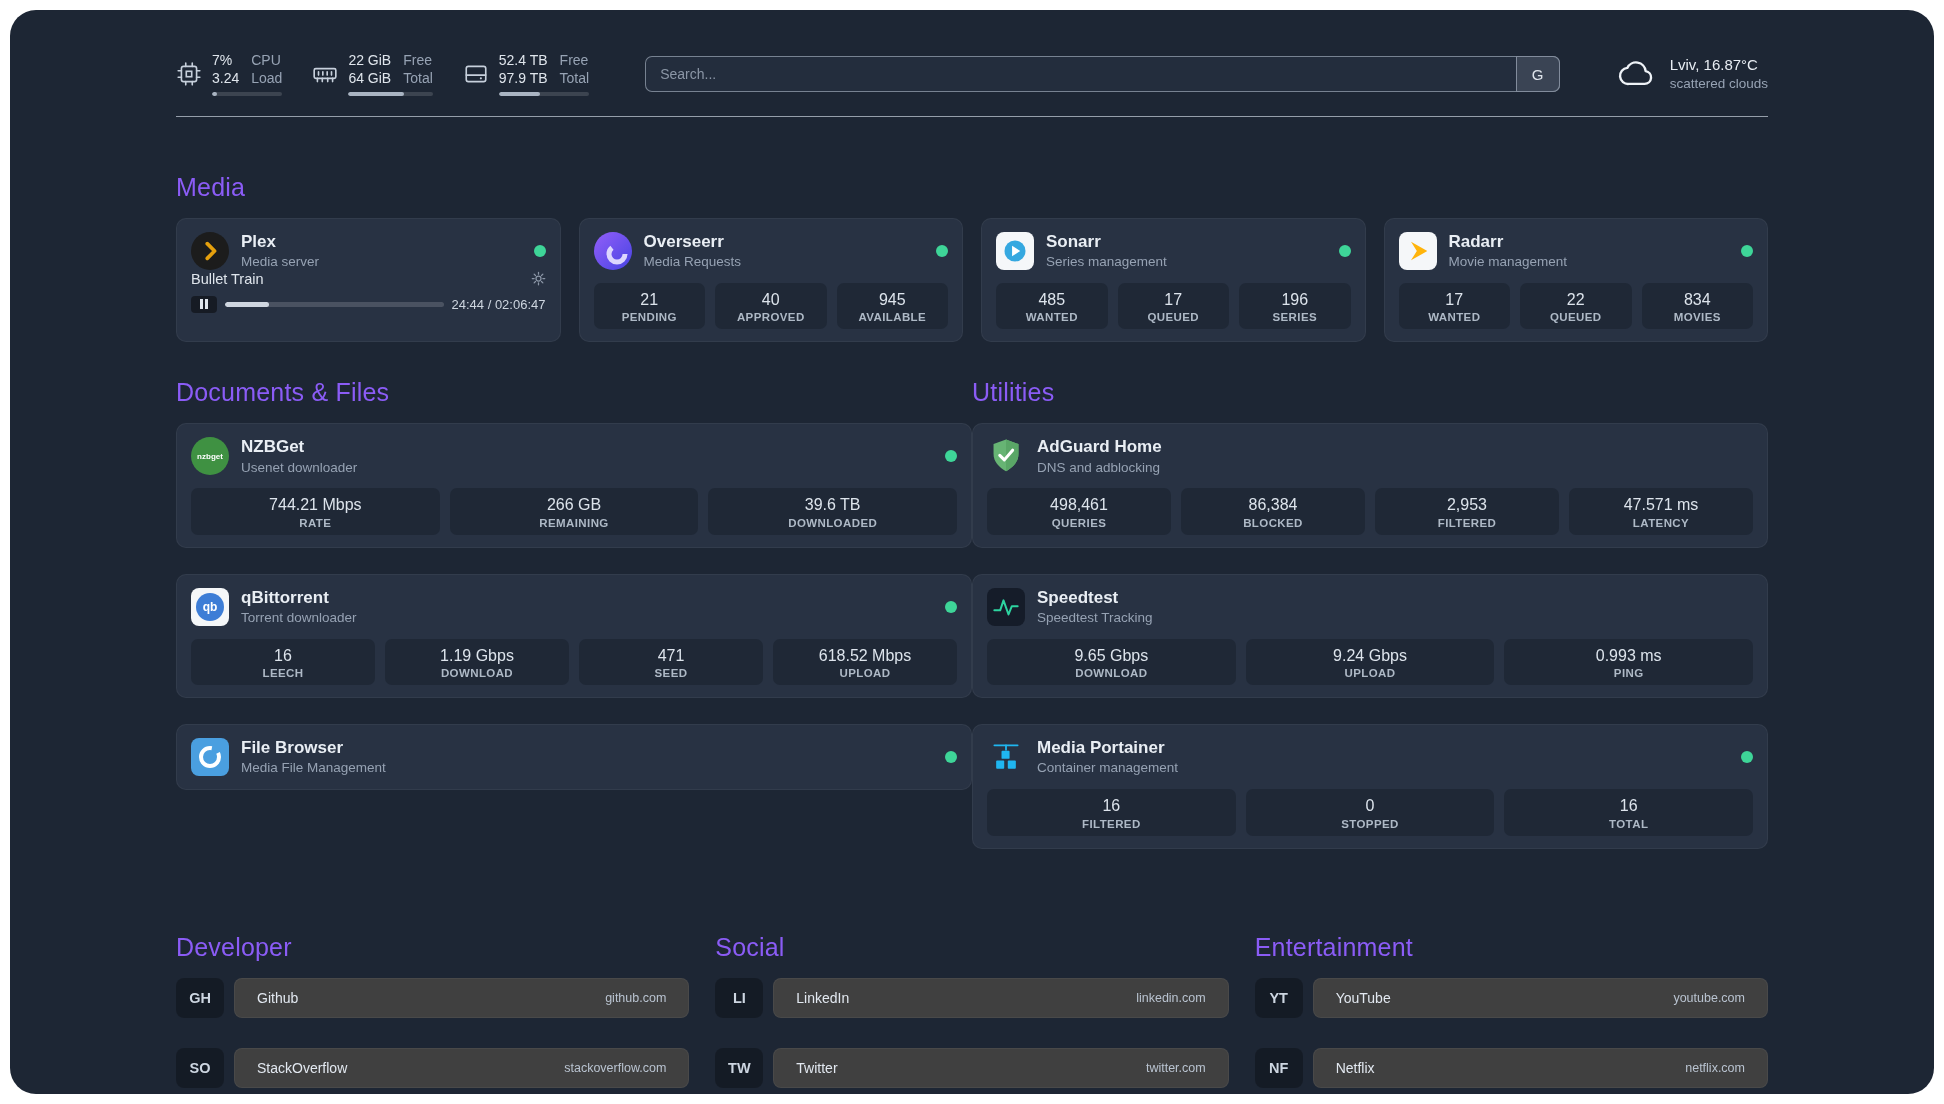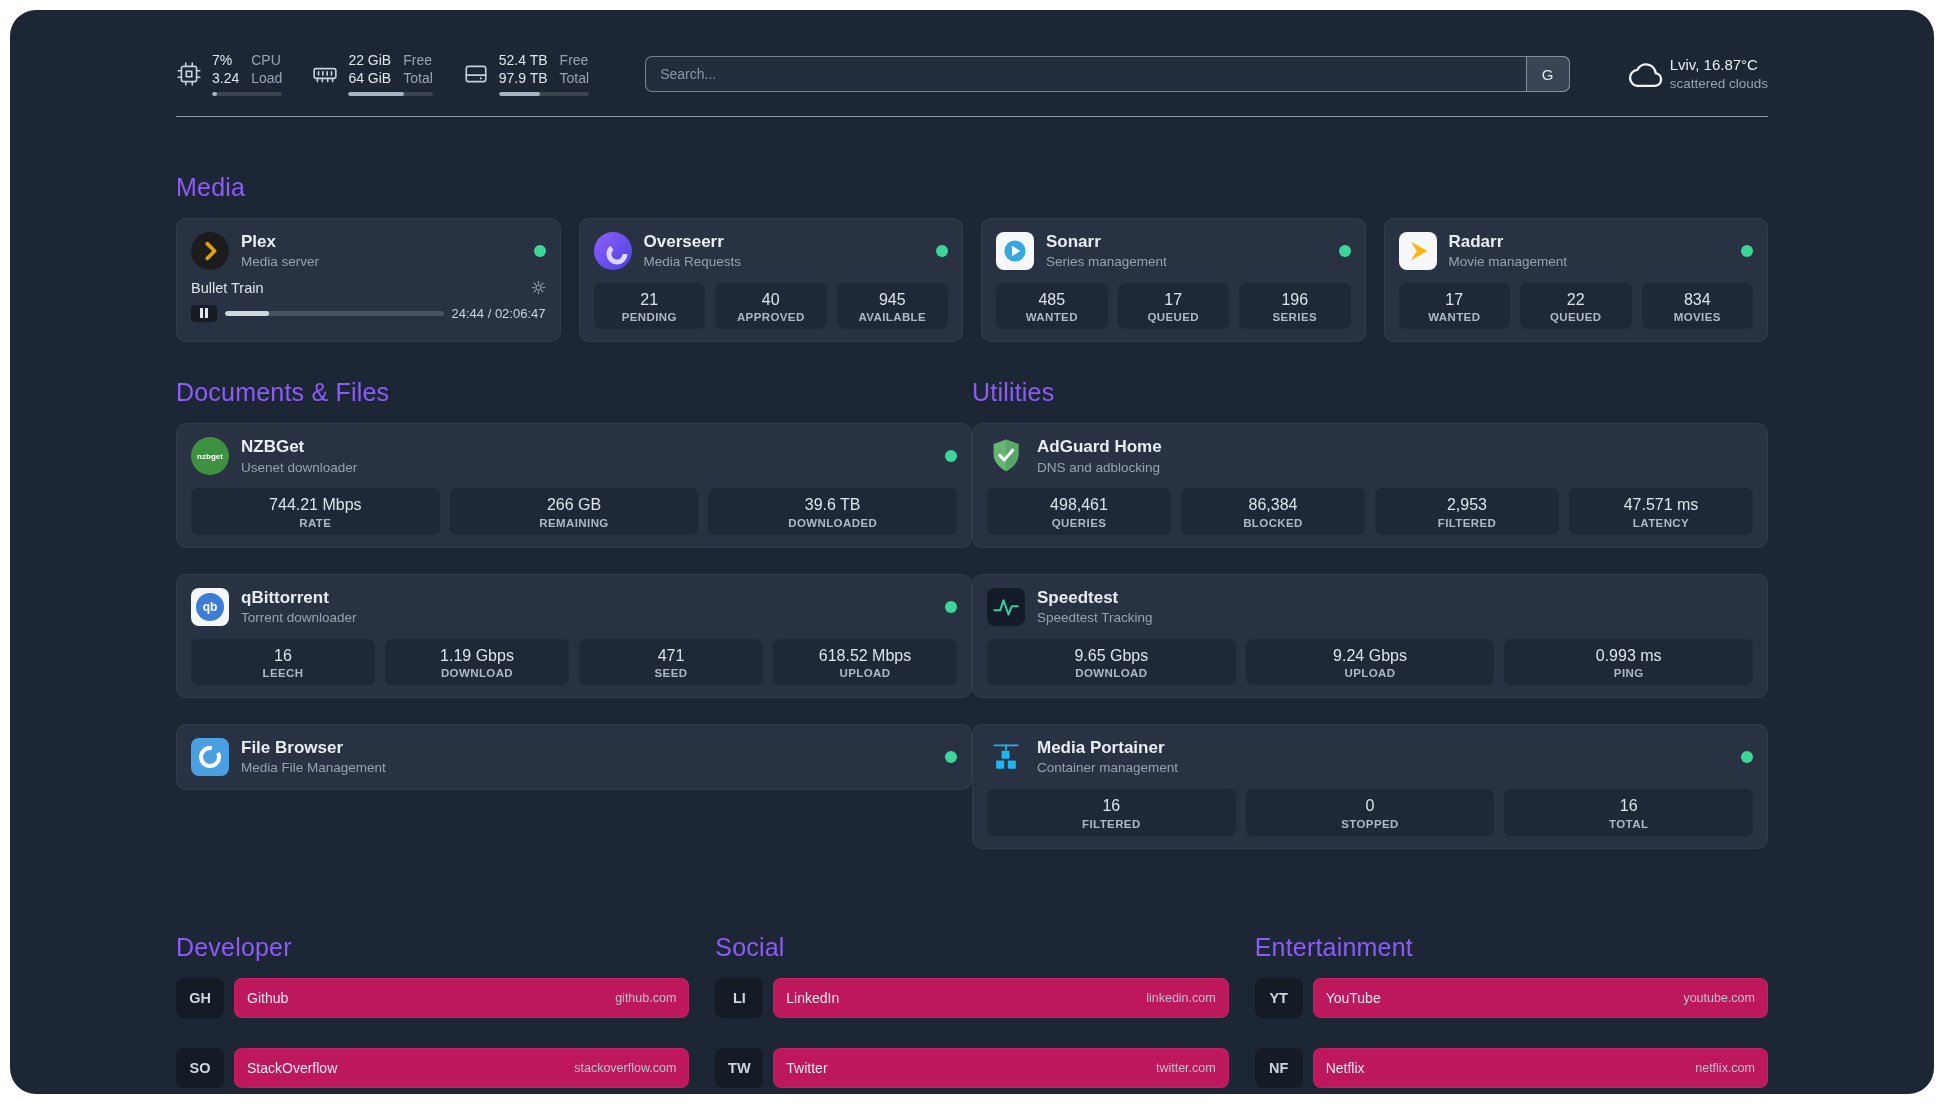--- a/index.html
+++ b/index.html
@@ -24,21 +24,21 @@
     width:100%; height:36px; background:#232d3d; border:1px solid rgba(190,200,215,0.55);
     border-radius:7px; padding:0 56px 0 14px; color:#ec4899; font-size:14px; outline:none;
     font-family:"Liberation Sans", sans-serif;
   }
   .search input::placeholder { color:#8b96a6; }
   .search-provider {
     position:absolute; right:0; top:0; height:36px; width:44px; background:#3a4454;
     border:1px solid rgba(190,200,215,0.55); border-radius:0 7px 7px 0;
     display:flex; align-items:center; justify-content:center; font-size:15px; color:#dfe5ec; cursor:pointer;
   }
-  .weather { display:flex; align-items:center; gap:2px; cursor:pointer; }
+  .weather { display:flex; align-items:flex-start; gap:12px; cursor:pointer; }
   .weather-icon { color:#eef2f7; display:flex; }
   .weather-loc { font-size:15px; color:#e8edf3; line-height:1.3; }
   .weather-cond { font-size:13.5px; color:#97a3b4; line-height:1.3; }
   .divider { border-bottom:1.5px solid rgba(214,223,234,0.65); }
   
   .section-title { font-size:25px; font-weight:500; color:#8b5cf6; margin:0 0 16px 0; letter-spacing:.2px; }
   .media-section { margin-top:56px; }
   .grid4 { display:grid; grid-template-columns:repeat(4,1fr); gap:18px; margin-bottom:36px; }
   .grid2 { display:grid; grid-template-columns:1fr 1fr; }
   .bookmarks { display:grid; grid-template-columns:repeat(3,1fr); gap:26px; margin-top:58px; }
@@ -63,36 +63,36 @@
   .tile { width:38px; height:38px; flex:none; display:flex; align-items:center; justify-content:center; }
   .tile.round { border-radius:50%; }
   .tile.sq { border-radius:8px; }
   .tile.white { background:#f5f7f9; }
   .plex-tile { background:#1c1c1c; }
   .overseerr-tile { background:linear-gradient(135deg,#8b5cf6 10%,#4f46e5 90%); }
   .nzbget-tile { background:#3f9142; color:#fff; font-size:8px; font-weight:700; }
   .fb-tile { background:#4a9fe0; }
   .speedtest-tile { background:#151c29; }
   
-  .np-row { display:flex; align-items:center; margin-top:9px; }
+  .np-row { display:flex; align-items:center; }
   .np-title { font-size:14.5px; color:#dfe5ec; flex:1; }
   .gear { color:#8b96a6; display:flex; cursor:pointer; }
   .player-row { display:flex; align-items:center; gap:8px; margin-top:9px; }
   .pause-chip { width:26px; height:17px; background:rgba(0,0,0,0.45); border-radius:4px;
     display:flex; align-items:center; justify-content:center; cursor:pointer; flex:none; }
   .pause-glyph { width:8px; height:10px; border-left:3px solid #dfe5ec; border-right:3px solid #dfe5ec; }
   .player-track { flex:1; height:5px; background:rgba(255,255,255,0.16); border-radius:3px; overflow:hidden; }
   .player-fill { height:100%; background:#cfd6e0; border-radius:3px; }
   .player-time { font-size:13px; color:#cdd5df; flex:none; }
   
   .bm-row { display:flex; gap:10px; height:40px; margin-bottom:30px; cursor:pointer; }
   .bm-abbr { width:48px; flex:none; background:rgba(0,0,0,0.28); border-radius:8px;
     display:flex; align-items:center; justify-content:center; font-size:14.5px; font-weight:600; color:#cdd6e1; }
-  .bm-pill { flex:1; background:#be185d; border:1px solid rgba(255,255,255,0.05); border-radius:8px;
-    display:flex; align-items:center; padding:0 12px; }
+  .bm-pill { flex:1; background:#404040; border:1px solid rgba(255,255,255,0.05); border-radius:8px;
+    display:flex; align-items:center; padding:0 22px; }
   .bm-name { flex:1; font-size:14px; color:#e2e8f0; }
   .bm-url { font-size:12.5px; color:#b9c3d0; }
 </style>
 </head>
 <body>
 
 <div class="app">
 
   <header class="topbar">
 

